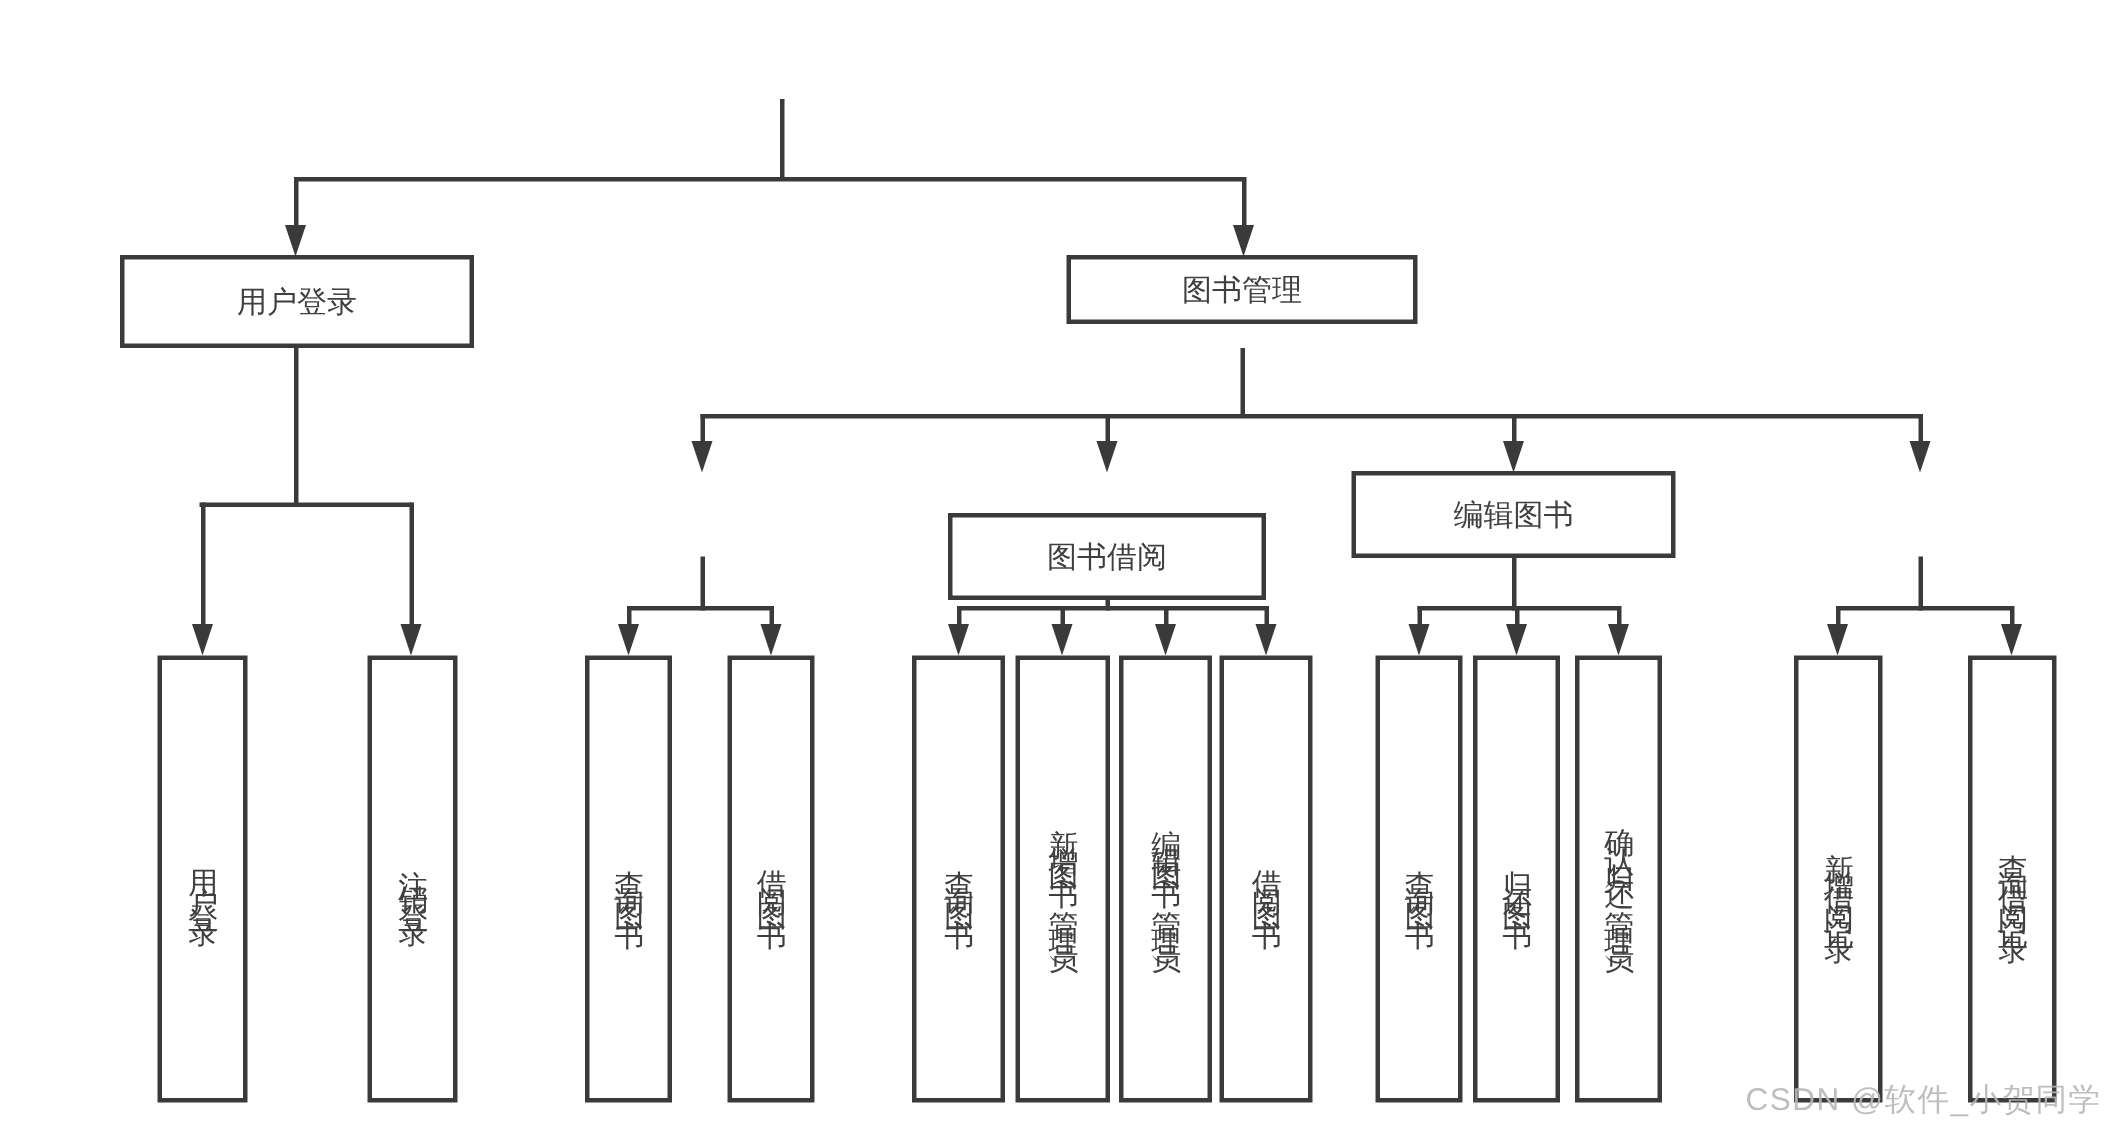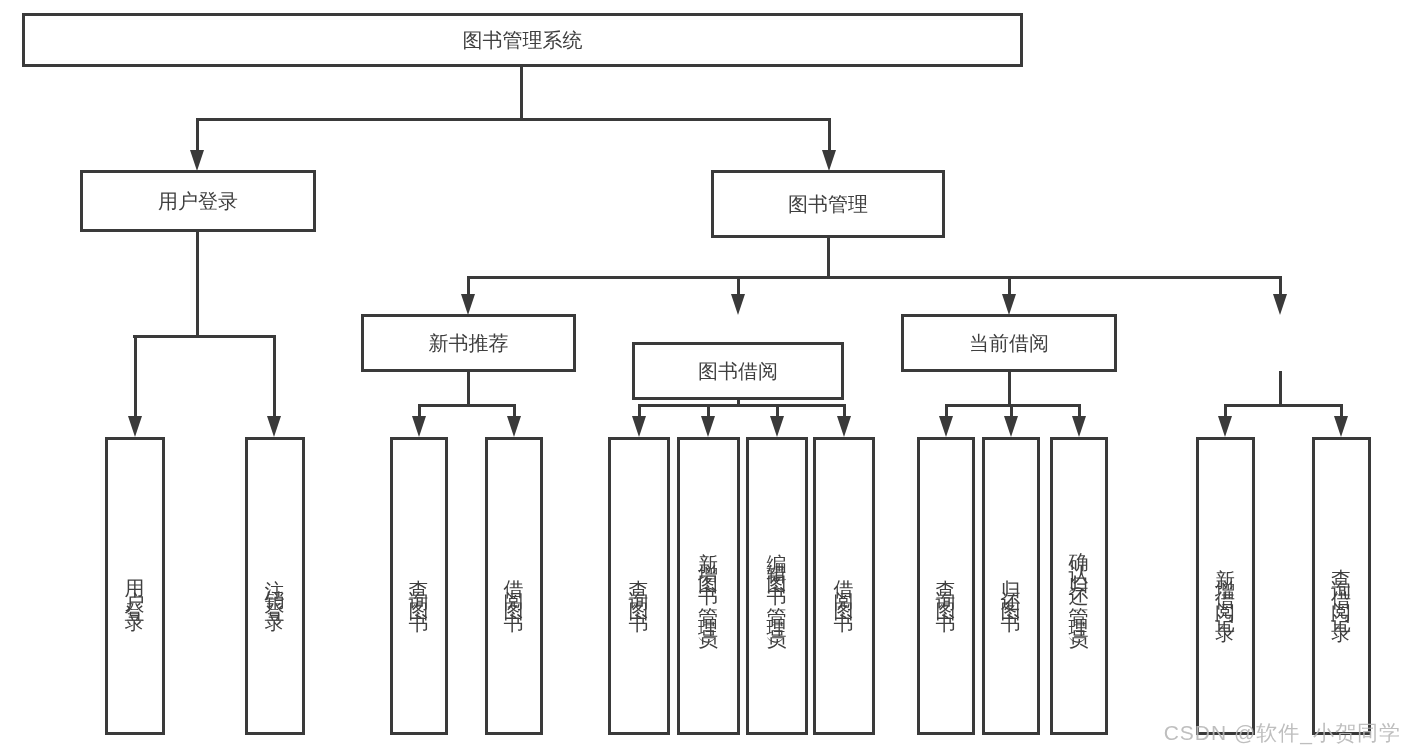--- a/index.html
+++ b/index.html
@@ -26,53 +26,51 @@
   .watermark{
     position:absolute;top:719px;right:4px;font-size:21px;color:#b8b8b8;
     letter-spacing:1px;z-index:5;opacity:0.9;white-space:nowrap;
   }
 </style>
 </head>
 <body>
 
 <div class="canvas">
 
-  <div class="box" style="left:22px;top:13px;width:1001px;height:54px;">图书管理系统</div>
 
   <div class="vline" style="left:520px;top:66px;height:54px;"></div>
   <div class="hline" style="left:196px;top:118px;width:634px;"></div>
   <div class="vline" style="left:196px;top:118px;height:34px;"></div>
   <div class="arrow" style="left:190px;top:150px;"></div>
   <div class="vline" style="left:828px;top:118px;height:34px;"></div>
   <div class="arrow" style="left:822px;top:150px;"></div>
 
   <div class="box" style="left:80px;top:170px;width:236px;height:62px;">用户登录</div>
-  <div class="box" style="left:711px;top:170px;width:234px;height:68px;">图书管理</div>
+  <div class="box" style="left:711px;top:170px;width:234px;height:46px;">图书管理</div>
 
   <div class="vline" style="left:196px;top:232px;height:106px;"></div>
   <div class="hline" style="left:133px;top:335px;width:142px;"></div>
   <div class="vline" style="left:134px;top:335px;height:83px;"></div>
   <div class="arrow" style="left:128px;top:416px;"></div>
   <div class="vline" style="left:273px;top:335px;height:83px;"></div>
   <div class="arrow" style="left:267px;top:416px;"></div>
 
   <div class="vline" style="left:827px;top:232px;height:46px;"></div>
   <div class="hline" style="left:467px;top:276px;width:815px;"></div>
   <div class="vline" style="left:467px;top:276px;height:21px;"></div>
   <div class="arrow" style="left:461px;top:294px;"></div>
   <div class="vline" style="left:737px;top:276px;height:21px;"></div>
   <div class="arrow" style="left:731px;top:294px;"></div>
   <div class="vline" style="left:1008px;top:276px;height:21px;"></div>
   <div class="arrow" style="left:1002px;top:294px;"></div>
   <div class="vline" style="left:1279px;top:276px;height:21px;"></div>
   <div class="arrow" style="left:1273px;top:294px;"></div>
 
-  <div class="box" style="left:361px;top:314px;width:215px;height:58px;">新书推荐</div>
   <div class="box" style="left:632px;top:314px;width:212px;height:58px;margin-top:28px;">图书借阅</div>
-  <div class="box" style="left:901px;top:314px;width:216px;height:58px;">当前借阅</div>
+  <div class="box" style="left:901px;top:314px;width:216px;height:58px;">编辑图书</div>
 
   <div class="vline" style="left:467px;top:371px;height:36px;"></div>
   <div class="hline" style="left:418px;top:404px;width:97px;"></div>
   <div class="vline" style="left:418px;top:404px;height:15px;"></div>
   <div class="arrow" style="left:412px;top:416px;"></div>
   <div class="vline" style="left:513px;top:404px;height:15px;"></div>
   <div class="arrow" style="left:507px;top:416px;"></div>
 
   <div class="vline" style="left:737px;top:371px;height:36px;"></div>
   <div class="hline" style="left:638px;top:404px;width:207px;"></div>

